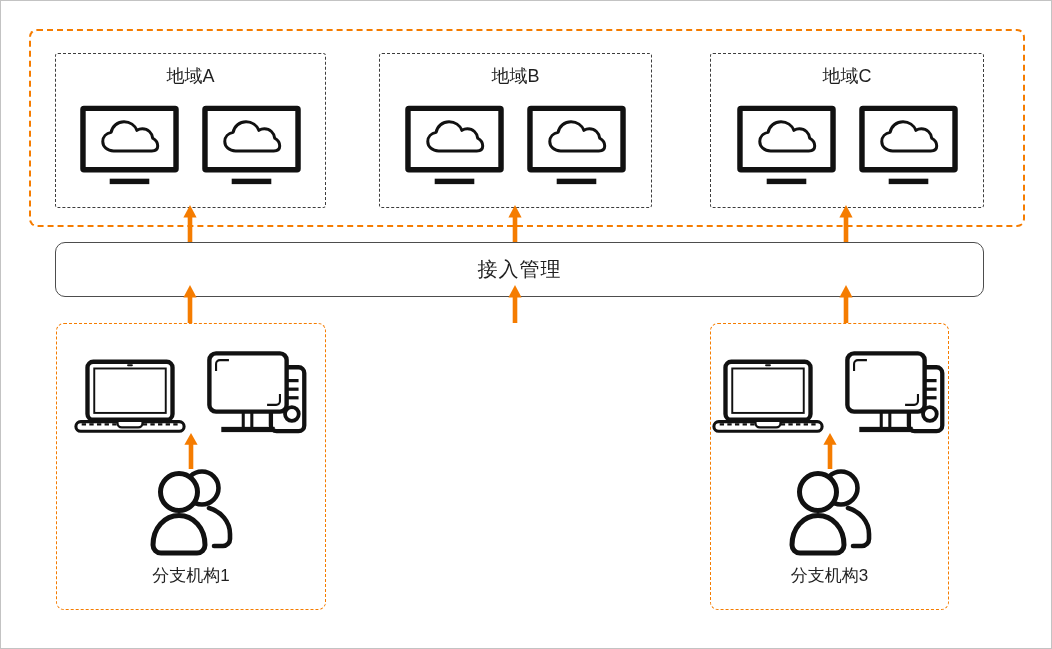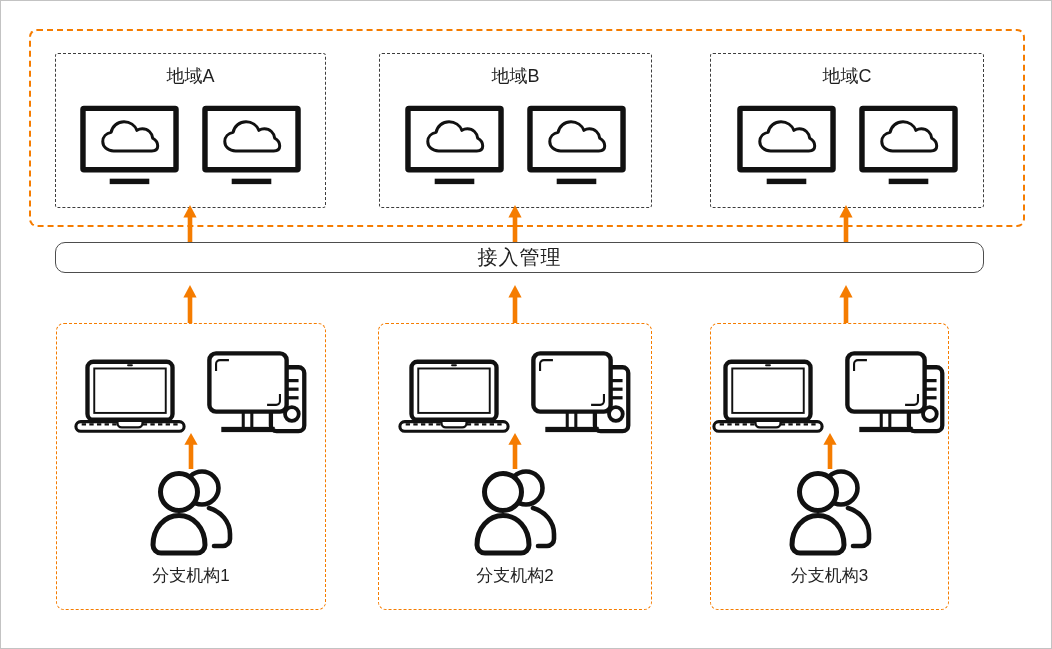--- a/index.html
+++ b/index.html
@@ -19,21 +19,21 @@
     border:1.5px dashed #3d3d3d;border-radius:3px;
     display:flex;flex-direction:column;align-items:center;
   }
   .region-a{left:54px;width:271px;}
   .region-b{left:378px;width:273px;}
   .region-c{left:709px;width:274px;}
   .region-label{margin-top:9px;font-size:18px;line-height:26px;color:#1f1f1f;}
   .monitor-row{display:flex;gap:23px;margin-top:16px;}
   
   .access-bar{
-    position:absolute;left:54px;top:241px;width:929px;height:31px;box-sizing:border-box;
+    position:absolute;left:54px;top:241px;width:929px;height:55px;box-sizing:border-box;
     border:1.5px solid #4d4d4d;border-radius:10px;background:#fff;
     display:flex;align-items:center;justify-content:center;
   }
   .access-bar-label{font-size:20px;color:#1f1f1f;letter-spacing:1px;}
   
   .arrow-abs{position:absolute;width:16px;}
   .arrow-top{top:204px;height:38px;}
   .arrow-bottom{top:284px;height:38px;}
   .ax1{left:181px;} .ax2{left:506px;} .ax3{left:837px;}
   
@@ -203,21 +203,22 @@
         </svg>
       </span>
     <span class="users-wrap icon">
         <svg width="96" height="92">
           <use href="#sym-users"></use>
         </svg>
       </span>
     <div class="branch-label">分支机构1</div>
   </div>
 
-  <div class="branch-box branch-2">
+
+  <div class="branch-box branch-3">
     <div class="devices-row">
       <span class="icon">
           <svg width="114" height="77">
             <use href="#sym-laptop"></use>
           </svg>
         </span>
       <span class="icon">
           <svg width="103" height="84">
             <use href="#sym-desktop"></use>
           </svg>
@@ -226,42 +227,16 @@
     <span class="inner-arrow icon">
         <svg width="16" height="36">
           <use href="#sym-arrow"></use>
         </svg>
       </span>
     <span class="users-wrap icon">
         <svg width="96" height="92">
           <use href="#sym-users"></use>
         </svg>
       </span>
-    <div class="branch-label">分支机构2</div>
-  </div>
-
-  <div class="branch-box branch-3">
-    <div class="devices-row">
-      <span class="icon">
-          <svg width="114" height="77">
-            <use href="#sym-laptop"></use>
-          </svg>
-        </span>
-      <span class="icon">
-          <svg width="103" height="84">
-            <use href="#sym-desktop"></use>
-          </svg>
-        </span>
-    </div>
-    <span class="inner-arrow icon">
-        <svg width="16" height="36">
-          <use href="#sym-arrow"></use>
-        </svg>
-      </span>
-    <span class="users-wrap icon">
-        <svg width="96" height="92">
-          <use href="#sym-users"></use>
-        </svg>
-      </span>
     <div class="branch-label">分支机构3</div>
   </div>
 
 </div>
 
 </body></html>

